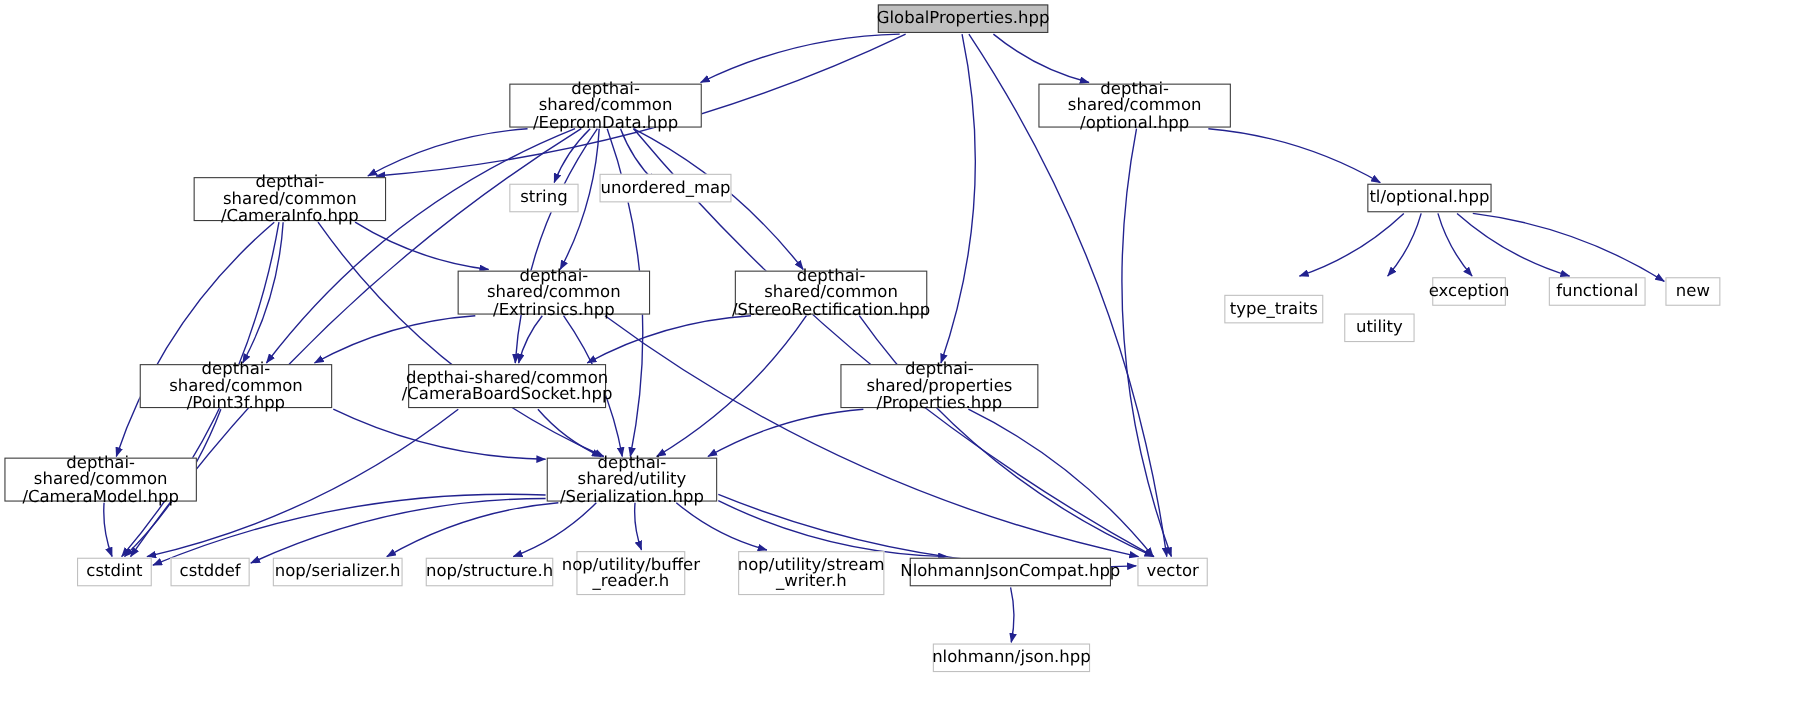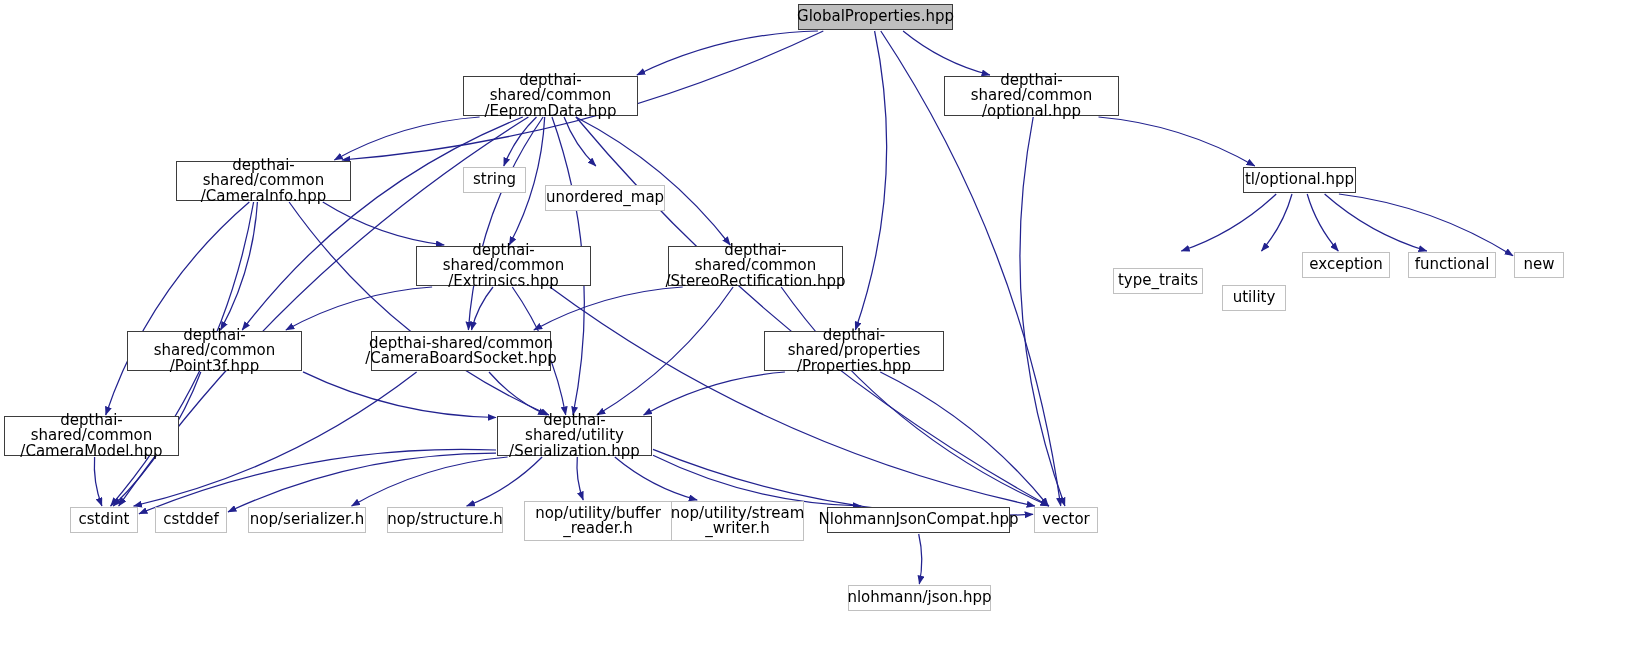--- a/index.html
+++ b/index.html
@@ -107,46 +107,46 @@
   </svg>
   <div id="nodes">
       <div class="node root" style="left: 798px; top: 4px; width: 155px; height: 26px;">GlobalProperties.hpp</div>
       <div class="node doc" style="left: 463px; top: 76px; width: 175px; height: 40px;">depthai-shared/common
 /EepromData.hpp</div>
       <div class="node doc" style="left: 944px; top: 76px; width: 175px; height: 40px;">depthai-shared/common
 /optional.hpp</div>
       <div class="node doc" style="left: 176px; top: 161px; width: 175px; height: 40px;">depthai-shared/common
 /CameraInfo.hpp</div>
       <div class="node ext" style="left: 463px; top: 167px; width: 63px; height: 26px;">string</div>
-      <div class="node ext" style="left: 545px; top: 185px; width: 120px; height: 26px;">unordered_map</div>
+      <div class="node ext" style="left: 545px; top: 158px; width: 120px; height: 26px;">unordered_map</div>
       <div class="node doc" style="left: 1243px; top: 167px; width: 113px; height: 26px;">tl/optional.hpp</div>
       <div class="node doc" style="left: 416px; top: 246px; width: 175px; height: 40px;">depthai-shared/common
 /Extrinsics.hpp</div>
       <div class="node doc" style="left: 668px; top: 246px; width: 175px; height: 40px;">depthai-shared/common
 /StereoRectification.hpp</div>
       <div class="node ext" style="left: 1113px; top: 268px; width: 90px; height: 26px;">type_traits</div>
       <div class="node ext" style="left: 1222px; top: 252px; width: 64px; height: 26px; margin-top: 33px;">utility</div>
-      <div class="node ext" style="left: 1302px; top: 252px; width: 88px; height: 26px;">exception</div>
+      <div class="node ext" style="left: 1302px; top: 252px; width: 67px; height: 26px;">exception</div>
       <div class="node ext" style="left: 1408px; top: 252px; width: 88px; height: 26px;">functional</div>
       <div class="node ext" style="left: 1514px; top: 252px; width: 50px; height: 26px;">new</div>
       <div class="node doc" style="left: 127px; top: 331px; width: 175px; height: 40px;">depthai-shared/common
 /Point3f.hpp</div>
       <div class="node doc" style="left: 371px; top: 331px; width: 180px; height: 40px;">depthai-shared/common
 /CameraBoardSocket.hpp</div>
       <div class="node doc" style="left: 764px; top: 331px; width: 180px; height: 40px;">depthai-shared/properties
 /Properties.hpp</div>
       <div class="node doc" style="left: 4px; top: 416px; width: 175px; height: 40px;">depthai-shared/common
 /CameraModel.hpp</div>
       <div class="node doc" style="left: 497px; top: 416px; width: 155px; height: 40px;">depthai-shared/utility
 /Serialization.hpp</div>
       <div class="node ext" style="left: 70px; top: 507px; width: 68px; height: 26px;">cstdint</div>
       <div class="node ext" style="left: 155px; top: 507px; width: 72px; height: 26px;">cstddef</div>
       <div class="node ext" style="left: 248px; top: 507px; width: 118px; height: 26px;">nop/serializer.h</div>
       <div class="node ext" style="left: 387px; top: 507px; width: 116px; height: 26px;">nop/structure.h</div>
-      <div class="node ext" style="left: 524px; top: 501px; width: 148px; height: 40px;">nop/utility/buffer
+      <div class="node ext" style="left: 524px; top: 501px; width: 99px; height: 40px;">nop/utility/buffer
 _reader.h</div>
       <div class="node ext" style="left: 671px; top: 501px; width: 133px; height: 40px;">nop/utility/stream
 _writer.h</div>
       <div class="node doc" style="left: 827px; top: 507px; width: 183px; height: 26px;">NlohmannJsonCompat.hpp</div>
       <div class="node ext" style="left: 1034px; top: 507px; width: 64px; height: 26px;">vector</div>
       <div class="node ext" style="left: 848px; top: 585px; width: 143px; height: 26px;">nlohmann/json.hpp</div>
     </div>
 </div>
 
 </body></html>

